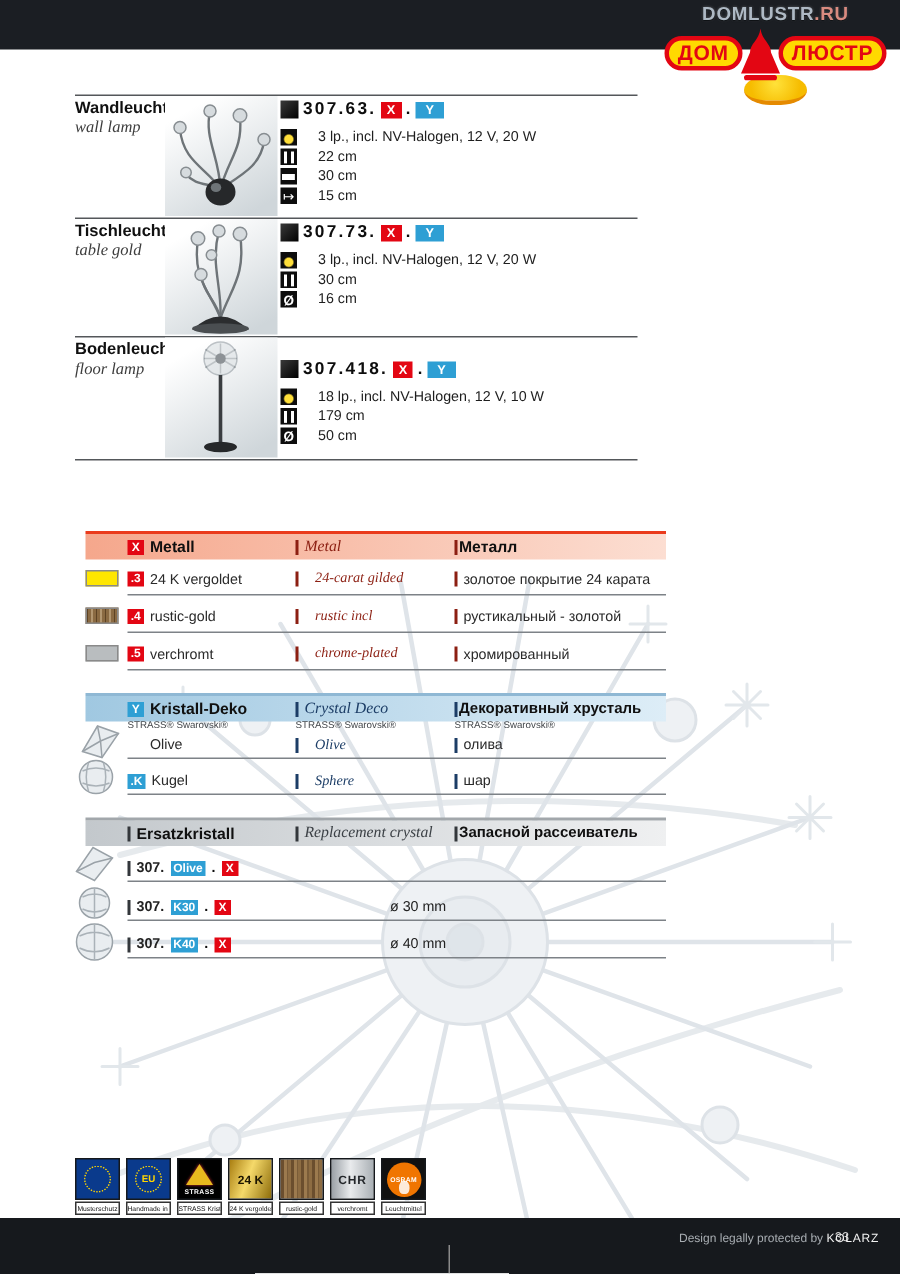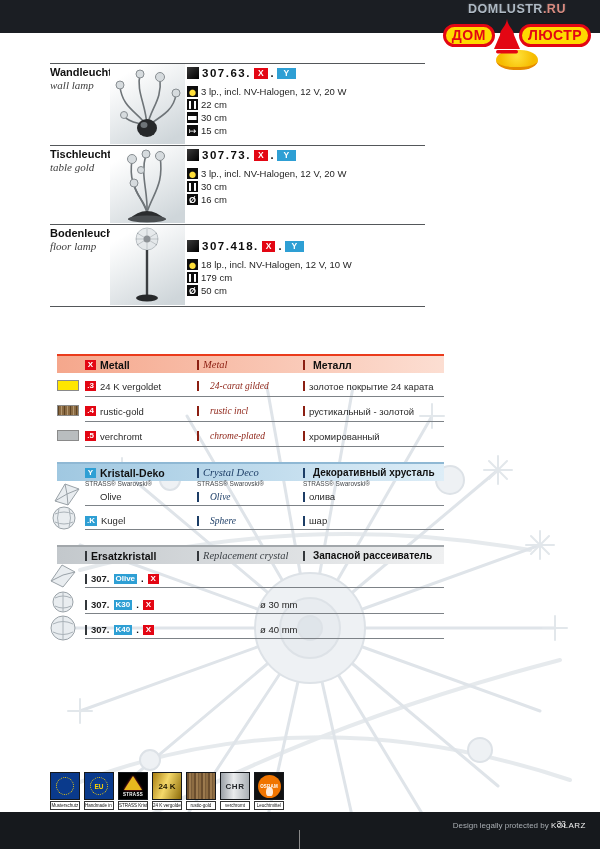--- a/index.html
+++ b/index.html
@@ -30,41 +30,41 @@
         font-family:"Liberation Serif",serif;z-index:2;}
   .pimg{position:absolute;left:110px;width:75px;z-index:2;
         background:linear-gradient(150deg,#ffffff 15%,#cfd6da 90%);}
   .pspecs{position:absolute;left:187px;z-index:2;}
   .codeline{display:flex;align-items:center;gap:3px;margin-bottom:7px;}
   .code{font-weight:bold;font-size:11.5px;letter-spacing:1.5px;color:#0d0d0d;}
   .badge{color:#fff;font-weight:bold;font-size:8.5px;line-height:11px;padding:0 4px;display:inline-block;}
   .badge.red{background:#e30613;}
   .badge.blue{background:#2e9fd4;padding:0 7px;}
   .dot{font-weight:bold;font-size:11px;color:#0d0d0d;}
-  .spec{display:flex;align-items:center;gap:3px;margin-bottom:2px;font-size:9.5px;color:#1e1e1e;}
+  .spec{display:flex;align-items:center;gap:14px;margin-bottom:2px;font-size:9.5px;color:#1e1e1e;}
   .ic{width:11px;height:11px;background:#0d0d0d;display:inline-flex;align-items:center;
       justify-content:center;color:#fff;flex:0 0 auto;}
   .ic-art{width:12px;height:12px;background:linear-gradient(135deg,#3a3a3a,#000);}
   .ic-bulb{background:radial-gradient(circle at 50% 62%,#ffdf3a 0 30%,#0d0d0d 42%);}
   .ic-h{background-color:#0d0d0d;background-image:linear-gradient(90deg,transparent 0 2px,#fff 2px 4px,transparent 4px 7px,#fff 7px 9px,transparent 9px);
         background-size:100% 72%;background-position:center;background-repeat:no-repeat;}
   .ic-w{background-color:#0d0d0d;background-image:linear-gradient(180deg,transparent 0 4px,#fff 4px 8px,transparent 8px);
         background-size:78% 100%;background-position:center;background-repeat:no-repeat;}
   .ic-proj{font-size:9px;}
   .ic-dia{font-size:9px;font-weight:bold;}
 
   
   .thead{position:absolute;left:57px;width:387px;height:17px;display:flex;align-items:center;
          font-size:10.5px;z-index:2;}
   .th-metal{background:linear-gradient(90deg,#f5a78c,#fcded2);border-top:2px solid #ea3b1c;}
   .th-crystal{background:linear-gradient(90deg,#a0c8e1,#ddedf7);border-top:2px solid #8fb8d4;}
   .th-ersatz{background:linear-gradient(90deg,#c3c8cc,#eff0f1);border-top:2px solid #a2a7ab;}
   .hc1{width:140px;padding-left:28px;box-sizing:border-box;display:flex;align-items:center;gap:4px;}
   .hc2{width:106px;display:flex;align-items:center;gap:4px;}
-  .hc3{flex:1;display:flex;align-items:center;gap:8px;}
+  .hc3{flex:1;display:flex;align-items:center;gap:1px;}
   .hde{font-weight:bold;color:#101010;}
   .hen{font-style:italic;font-family:"Liberation Serif",serif;}
   .en-metal{color:#8c1f12;}
   .en-crystal{color:#1c3d66;}
   .en-ersatz{color:#3c4146;}
   .hru{font-weight:bold;color:#101010;white-space:nowrap;}
   .vsep{width:2px;height:10px;flex:0 0 auto;}
   .sep-metal{background:#8c1f12;}
   .sep-crystal{background:#1c3d66;}
   .sep-ersatz{background:#33373b;}

